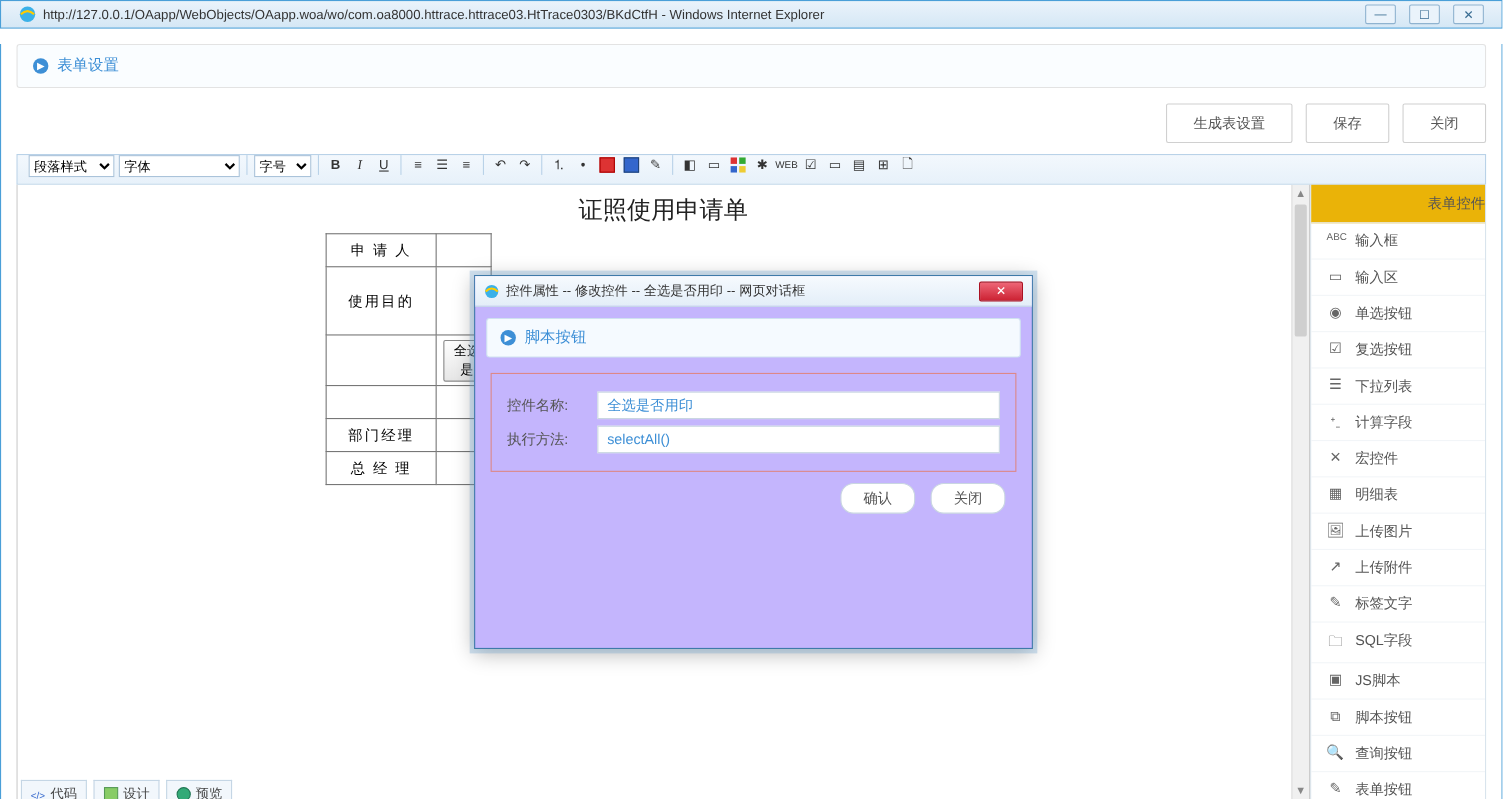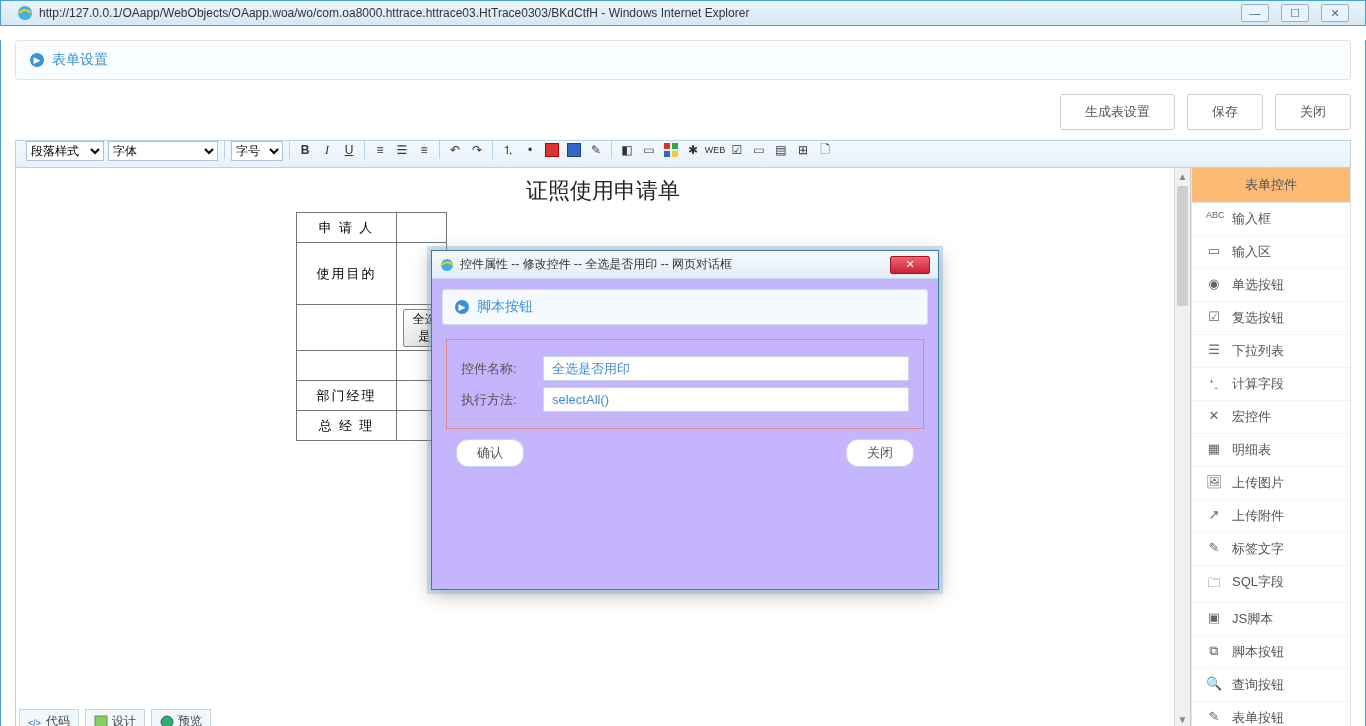--- a/index.html
+++ b/index.html
@@ -46,21 +46,21 @@
 .doc-title { text-align: center; font-size: 22px; font-family: SimSun, serif; padding: 8px 0 6px 0; color: #222; }
 .form-table { border-collapse: collapse; margin: 0 auto; }
 .form-table td { border: 1px solid #777; font-size: 13px; font-family: SimSun, serif; height: 30px; }
 .form-table .lbl { width: 100px; text-align: center; letter-spacing: 2px; }
 .form-table .val { width: 330px; position:relative; }
 .form-table td.tall { height: 62px; }
 .mini-btn { position:absolute; left:6px; top:50%; transform:translateY(-50%); font-size:12px; padding:1px 6px; border:1px solid #888; background:linear-gradient(#fefefe,#e6e6e6); border-radius:2px; cursor:pointer; }
 
 
 .sidebar { width: 160px; border: 1px solid #d9e4ed; border-top: none; background: #fff; display:flex; flex-direction:column; }
-.sidebar-head { text-align: center; padding: 8px 0; color: #555; font-size: 13px; border-bottom: 1px solid #e8eef4; background:#fdba74;}
+.sidebar-head { text-align: right; padding: 8px 0; color: #555; font-size: 13px; border-bottom: 1px solid #e8eef4; background:#eab308;}
 .sidebar-item { display: flex; align-items: flex-start; gap: 10px; padding: 7px 14px; color: #555; font-size: 13px; cursor: pointer; border-bottom: 1px solid #f2f5f8; }
 .sidebar-item .ic { width: 16px; text-align: center; color: #666; font-size: 13px; }
 .sidebar-gap { height: 22px; }
 
 
 .bottom-tabs { position: absolute; bottom: 6px; left: 18px; display: flex; gap: 6px; }
 .bottom-tabs .tab { display: flex; align-items: center; gap: 4px; border: 1px solid #c5d6e5; border-bottom: none; background: #f2f7fc; padding: 3px 8px; font-size: 12px; color: #444; cursor:pointer; }
 .bottom-tabs .ic { width:14px; height:14px; }
 
 
@@ -68,21 +68,21 @@
 .modal-titlebar { height: 28px; background: linear-gradient(#f6fafe,#e3eef8); border-bottom: 1px solid #c8dae9; display: flex; align-items: center; padding: 0 8px; font-size: 12px; color: #333; }
 .modal-titlebar .ie-ic { width:14px; height:14px; margin-right:6px; }
 .modal-titlebar .close { margin-left:auto; width: 40px; height: 18px; background: linear-gradient(#e67,#c23); border:1px solid #a12; border-radius:2px; color:#fff; display:flex; align-items:center; justify-content:center; font-size:11px; cursor:pointer;}
 .modal-body { padding: 10px; }
 .modal-sub { border: 1px solid #cfe1f0; border-radius: 3px; background: #f5faff; padding: 8px 12px; display:flex; align-items:center; gap:8px; color:#3d8fd6; font-size:14px;}
 .modal-sub .arrow-icon { width: 14px; height: 14px; border-radius: 50%; background: #3d8fd6; display: inline-flex; align-items: center; justify-content: center; color: #fff; font-size: 9px;}
 .field-box { border: 1px solid #d88; margin: 14px 4px 10px 4px; padding: 10px 14px; }
 .field-row { display: flex; align-items: center; gap: 12px; margin: 6px 0; }
 .field-row label { width: 70px; color: #555; font-size: 13px; }
 .field-row input { flex: 1; border: 1px solid #c9d6e1; padding: 4px 8px; font-size: 13px; color: #3d8fd6; }
-.modal-actions { display:flex; justify-content:space-between; gap:14px; padding: 0 14px; }
+.modal-actions { display:flex; justify-content:flex-end; gap:14px; padding: 0 14px; }
 .modal-actions button { border:1px solid #c9d6e1; background:#fff; border-radius: 12px; padding: 4px 20px; font-size:13px; color:#555; cursor:pointer;}
 
 svg { display:block; }
 </style>
 </head>
 <body>
 
 <div class="window-chrome">
   <span class="ie-icon">
     <svg viewBox="0 0 16 16">

